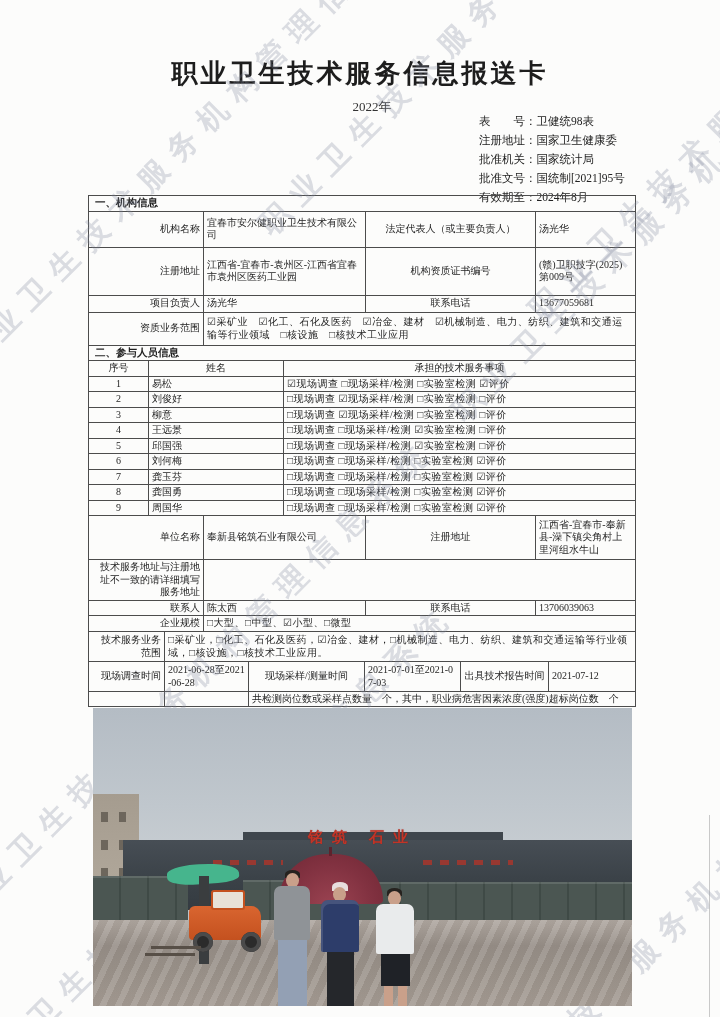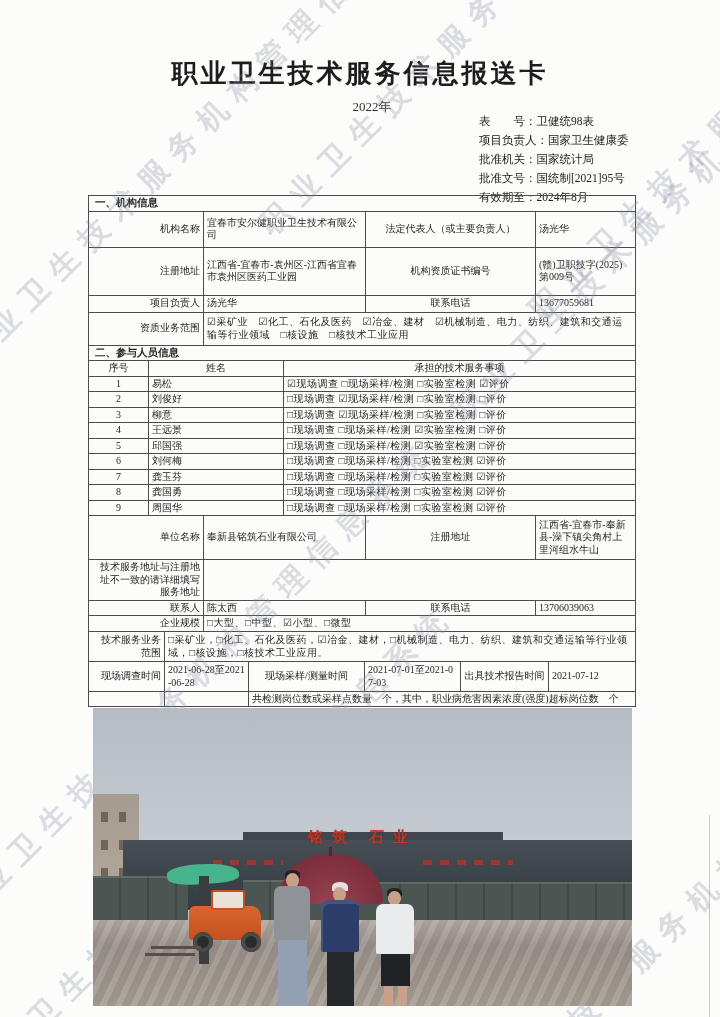--- a/index.html
+++ b/index.html
@@ -113,21 +113,21 @@
   <div class="wm" style="left:440px; top:1130px;"><span>职业卫生技术服务机构管理信息系统</span></div>
   <div class="wm" style="left:520px; top:300px;"><span>职业卫生技术服务机构管理信息系统</span></div>
 
   <div class="scan-edge"></div>
 
   <div class="doc-title">职业卫生技术服务信息报送卡</div>
   <div class="doc-year">2022年</div>
 
   <div class="meta">
     <div class="row"><span>表　　号：</span><span>卫健统98表</span></div>
-    <div class="row"><span>项目负责人：</span><span>国家卫生健康委</span></div>
+    <div class="row"><span>注册地址：</span><span>国家卫生健康委</span></div>
     <div class="row"><span>批准机关：</span><span>国家统计局</span></div>
     <div class="row"><span>批准文号：</span><span>国统制[2021]95号</span></div>
     <div class="row"><span>有效期至：</span><span>2024年8月</span></div>
   </div>
 
 
   <div class="tables">
 
     <table>
       <colgroup>

